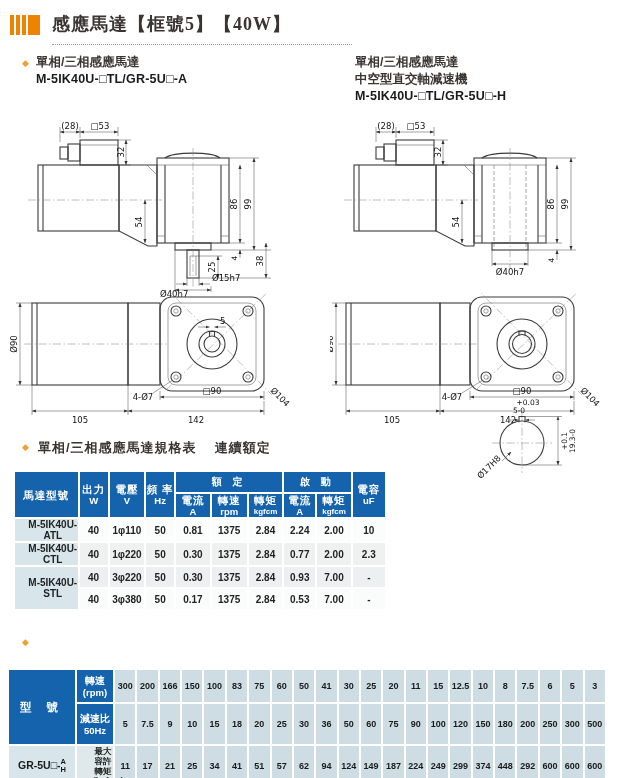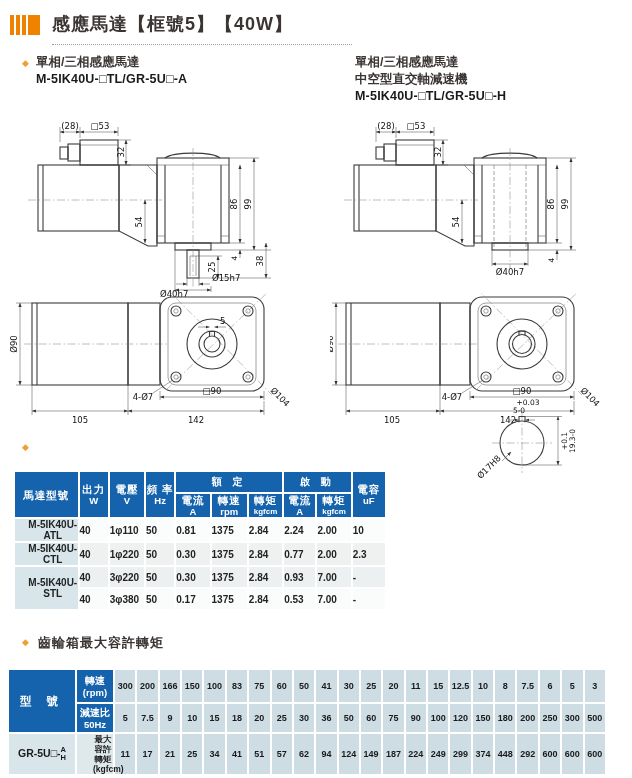--- a/index.html
+++ b/index.html
@@ -1,19 +1,19 @@
 <!DOCTYPE html>
 <html><head>
 <meta charset="utf-8">
 <style>
   html,body{margin:0;padding:0;background:#e8e8e8;font-family:"Liberation Sans","DejaVu Sans",sans-serif;}
   #page{position:relative;width:632px;height:778px;background:#ffffff;overflow:hidden;color:#3a3a3a;}
 
   
-  .hdr{position:absolute;left:10px;top:12px;display:flex;align-items:flex-start;}
+  .hdr{position:absolute;left:10px;top:12px;display:flex;align-items:flex-start;font-family:Liberation Serif, serif;}
   .bars{display:flex;align-items:flex-end;margin-top:3px;margin-right:12px;}
   .bars span{display:inline-block;background:#EF8300;height:20px;margin-right:2px;}
   .bars .b1{width:4px}.bars .b2{width:4px}.bars .b3{width:4px}.bars .b4{width:12px;margin-right:0}
   .title{font-size:18px;font-weight:bold;color:#3a3432;letter-spacing:1px;
          border-bottom:1px dotted #9a9a9a;padding-bottom:8px;width:300px;}
 
   
   .variant{position:absolute;width:300px;font-size:12.5px;line-height:17px;color:#3a3432;font-weight:bold;}
   .variant .model{color:#1a1a1a;font-weight:bold;font-size:12.5px;letter-spacing:.2px;}
   .bullet{position:absolute;color:#F0A030;font-size:9px;}
@@ -31,39 +31,39 @@
   svg text.dim{font-family:"DejaVu Sans",sans-serif;font-size:8.5px;fill:#111;}
   svg text.f7{font-size:7.5px;}
 
   
   table{border-collapse:separate;border-spacing:2px;table-layout:fixed;}
   #specTable{position:absolute;left:13px;top:470px;width:374px;}
   #specTable th{background:#1463AC;color:#fff;font-weight:bold;padding:0;vertical-align:middle;}
   #specTable th .l1{display:block;font-size:10.5px;line-height:12px;letter-spacing:1px;}
   #specTable th .l2{display:block;font-size:9.5px;line-height:11px;font-weight:bold;}
   #specTable th.grp{font-size:10px;letter-spacing:4px;height:20px;}
-  #specTable td{vertical-align:middle;font-size:10px;font-weight:bold;color:#222;height:20px;padding:0;}
+  #specTable td{text-align:center;vertical-align:middle;font-size:10px;font-weight:bold;color:#222;height:20px;padding:0;}
   #specTable td.model-cell{background:#D8E6EC;font-size:10px;text-align:center;letter-spacing:0;padding-left:13px;}
   tr.sr0 td.val-cell{background:#fbfcfc;}
   tr.sr1 td.val-cell{background:#eff1f1;}
   tr.sr2 td.val-cell{background:#edf0f0;}
   tr.sr3 td.val-cell{background:#fafbfb;}
 
   
   #gearTable{position:absolute;left:7px;top:668px;width:600px;}
   #gearTable td{padding:0;text-align:center;vertical-align:middle;}
   #gearTable .gh{background:#1463AC;color:#fff;font-weight:bold;}
   #gearTable .gh .l1{display:block;font-size:10px;line-height:12px;}
   #gearTable .gh .l2{display:block;font-size:9.5px;line-height:11px;}
   #gearTable .model-h{font-size:11.5px;letter-spacing:6px;}
   #gearTable .gcell{background:#CDDDE3;font-size:9px;font-weight:bold;color:#1a1a1a;}
   #gearTable .model-cell2{background:#D8E6EC;font-weight:bold;color:#1a1a1a;font-size:10.5px;}
   #gearTable .torq-lab{background:#DFE9EC;color:#1a1a1a;font-weight:bold;font-size:8.5px;line-height:10px;padding-left:16px;}
   .stack{display:inline-block;vertical-align:middle;font-size:7.5px;line-height:8px;text-align:left;}
-  .row1{height:32px}.row2{height:28px}.row3{height:35px}
+  .row1{height:32px}.row2{height:40px}.row3{height:35px}
 </style>
 </head>
 <body>
 
 <div id="page">
 
   <svg width="0" height="0" style="position:absolute">
     <defs>
       <marker id="ar" viewBox="0 0 10 10" refX="9" refY="5" markerWidth="8" markerHeight="8" orient="auto-start-reverse">
         <path d="M0,1.5 L9.5,5 L0,8.5 z" fill="#333"></path>
@@ -300,20 +300,23 @@
       <text class="dim" transform="translate(161,176) rotate(-45)" text-anchor="middle">Ø17H8</text>
       <line class="tn" x1="195" y1="123.5" x2="232" y2="123.5"></line>
         <line class="tn" x1="192" y1="172" x2="232" y2="172"></line>
       <line class="tn" x1="228" y1="123.5" x2="228" y2="172" marker-start="url(#ar)" marker-end="url(#ar)"></line>
       <text class="dim f7" transform="translate(237,148) rotate(-90)" text-anchor="middle">+0.1</text>
       <text class="dim f7" transform="translate(245,148) rotate(-90)" text-anchor="middle">19.3-0</text>
     </g>
   </svg>
 
   <span class="bullet" style="left:22px;top:442px">◆</span>
+  <div class="sect" style="left:38px;top:439px">
+    <span>單相/三相感應馬達規格表</span><span class="sub">連續額定</span>
+  </div>
 
   <table id="specTable">
     <colgroup>
       <col style="width:62px">
         <col style="width:28px">
         <col style="width:34px">
         <col style="width:28px">
       <col style="width:33px">
         <col style="width:35px">
         <col style="width:33px">
@@ -413,23 +416,20 @@
           <td class="val-cell">1375</td>
           <td class="val-cell">2.84</td>
           <td class="val-cell">0.53</td>
           <td class="val-cell">7.00</td>
           <td class="val-cell">-</td>
         </tr>
       </tbody>
   </table>
 
   <span class="bullet" style="left:22px;top:637px">◆</span>
-  <div class="sect" style="left:38px;top:634px">
-    <span>齒輪箱最大容許轉矩</span>
-  </div>
 
   <table id="gearTable">
     <colgroup>
         <col style="width:66px">
         <col style="width:36px">
       </colgroup>
     <tbody>
       <tr class="row1">
         <td class="gh model-h" rowspan="2">型 號</td>
         <td class="gh">

